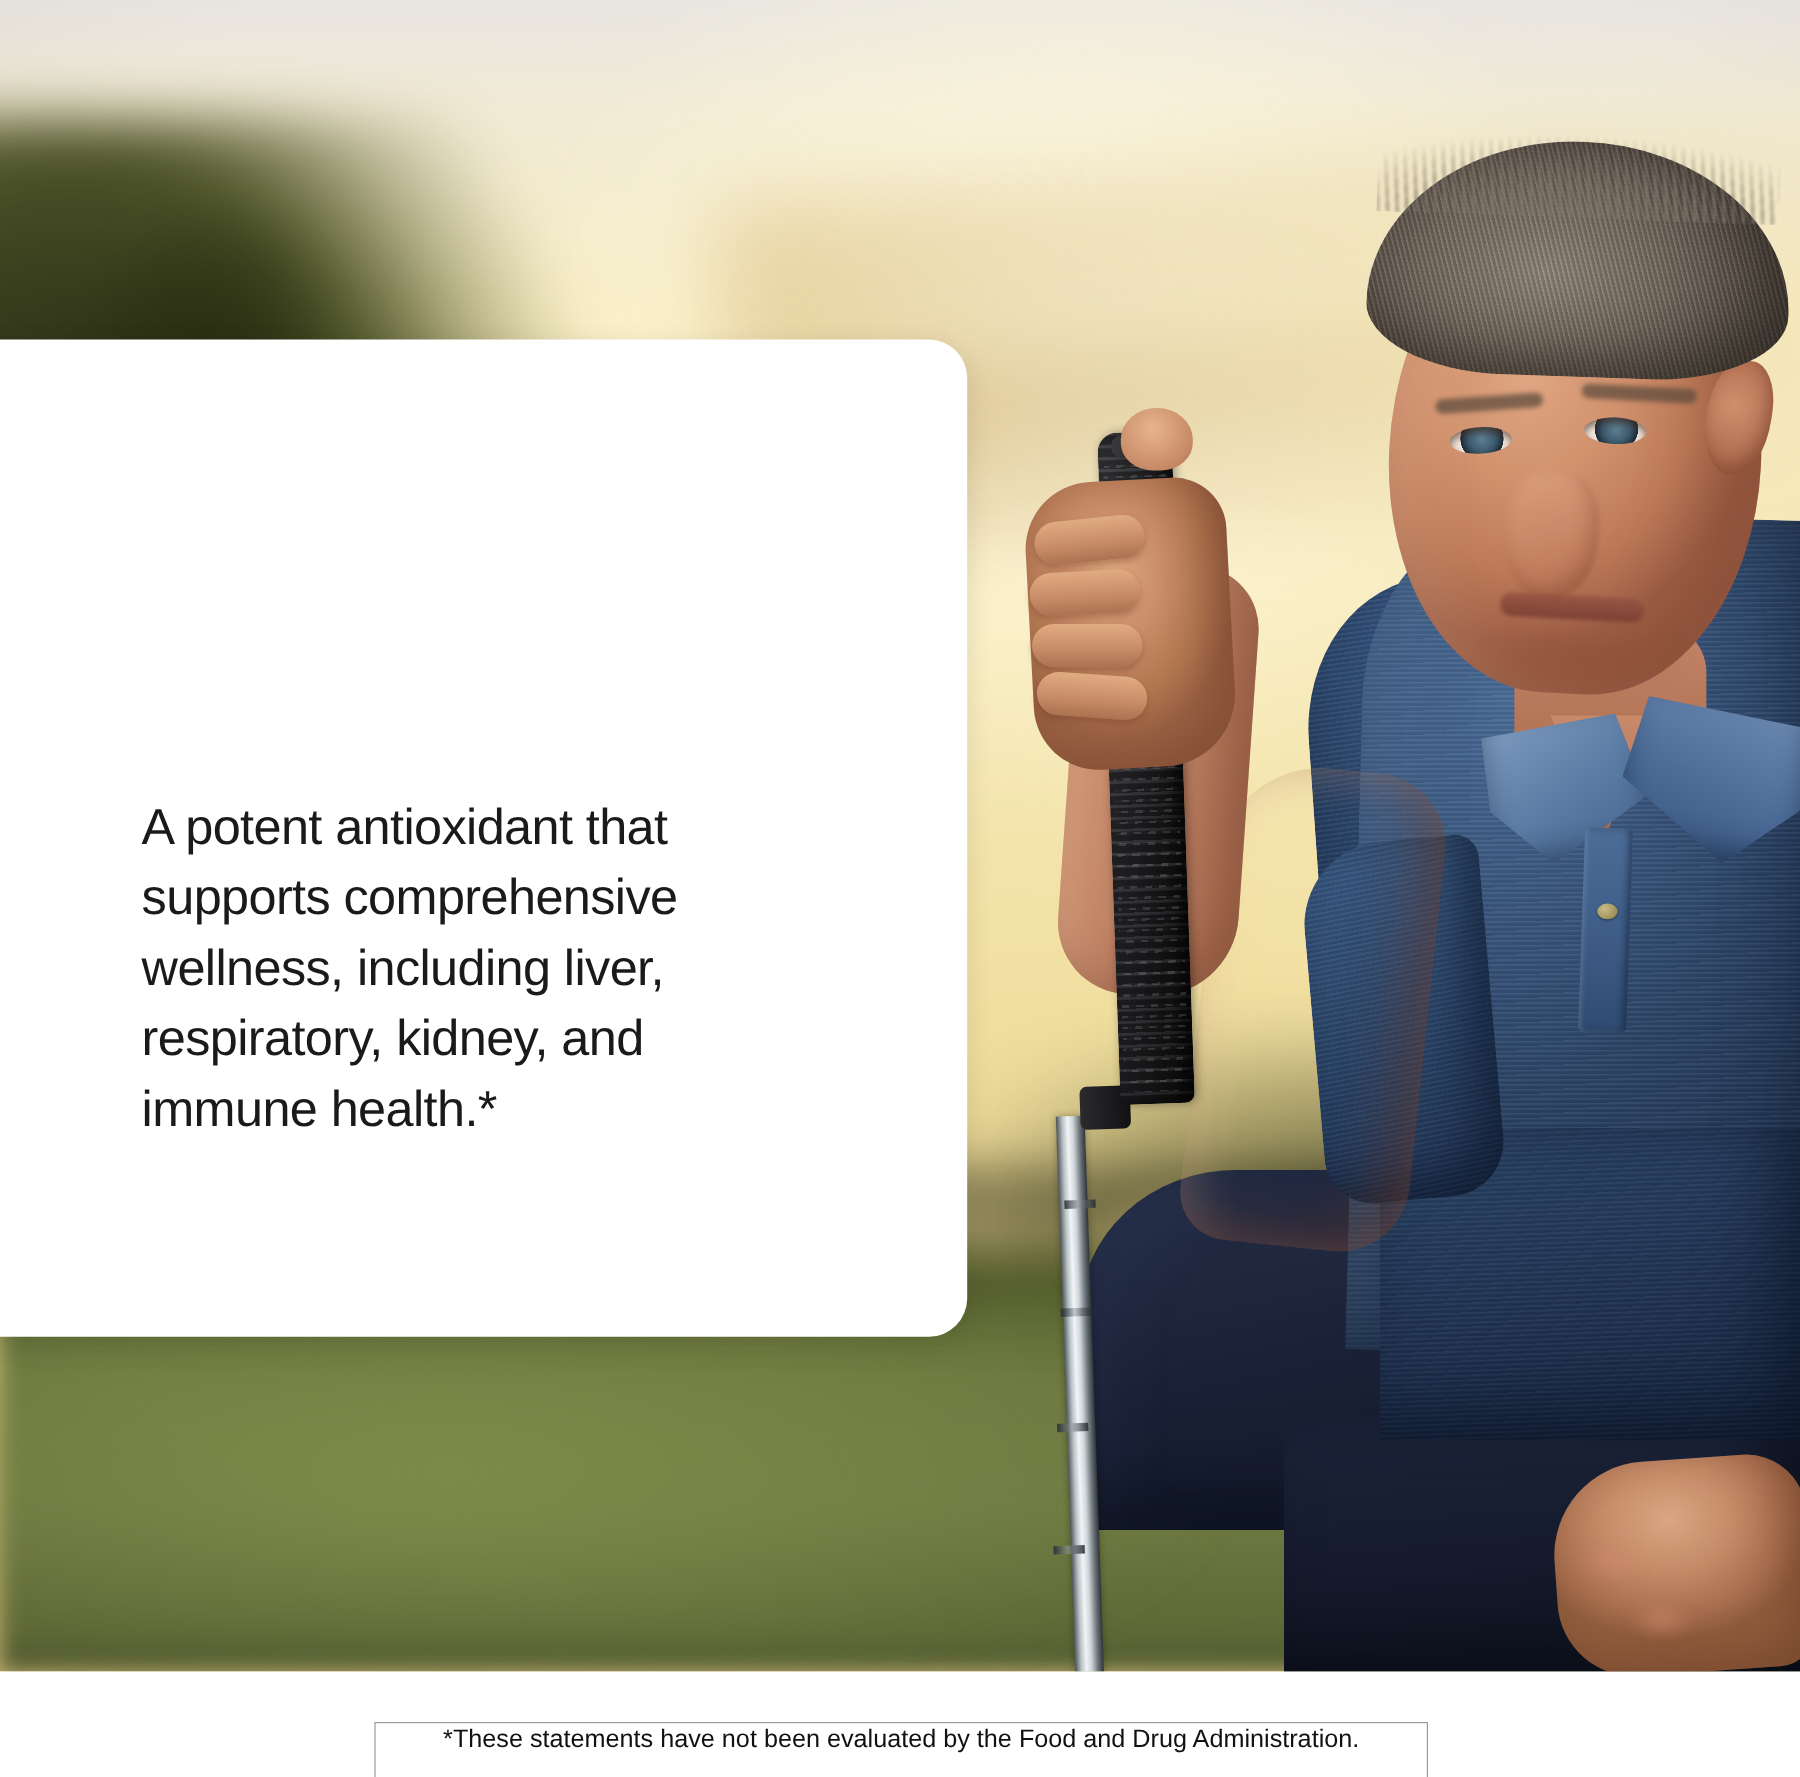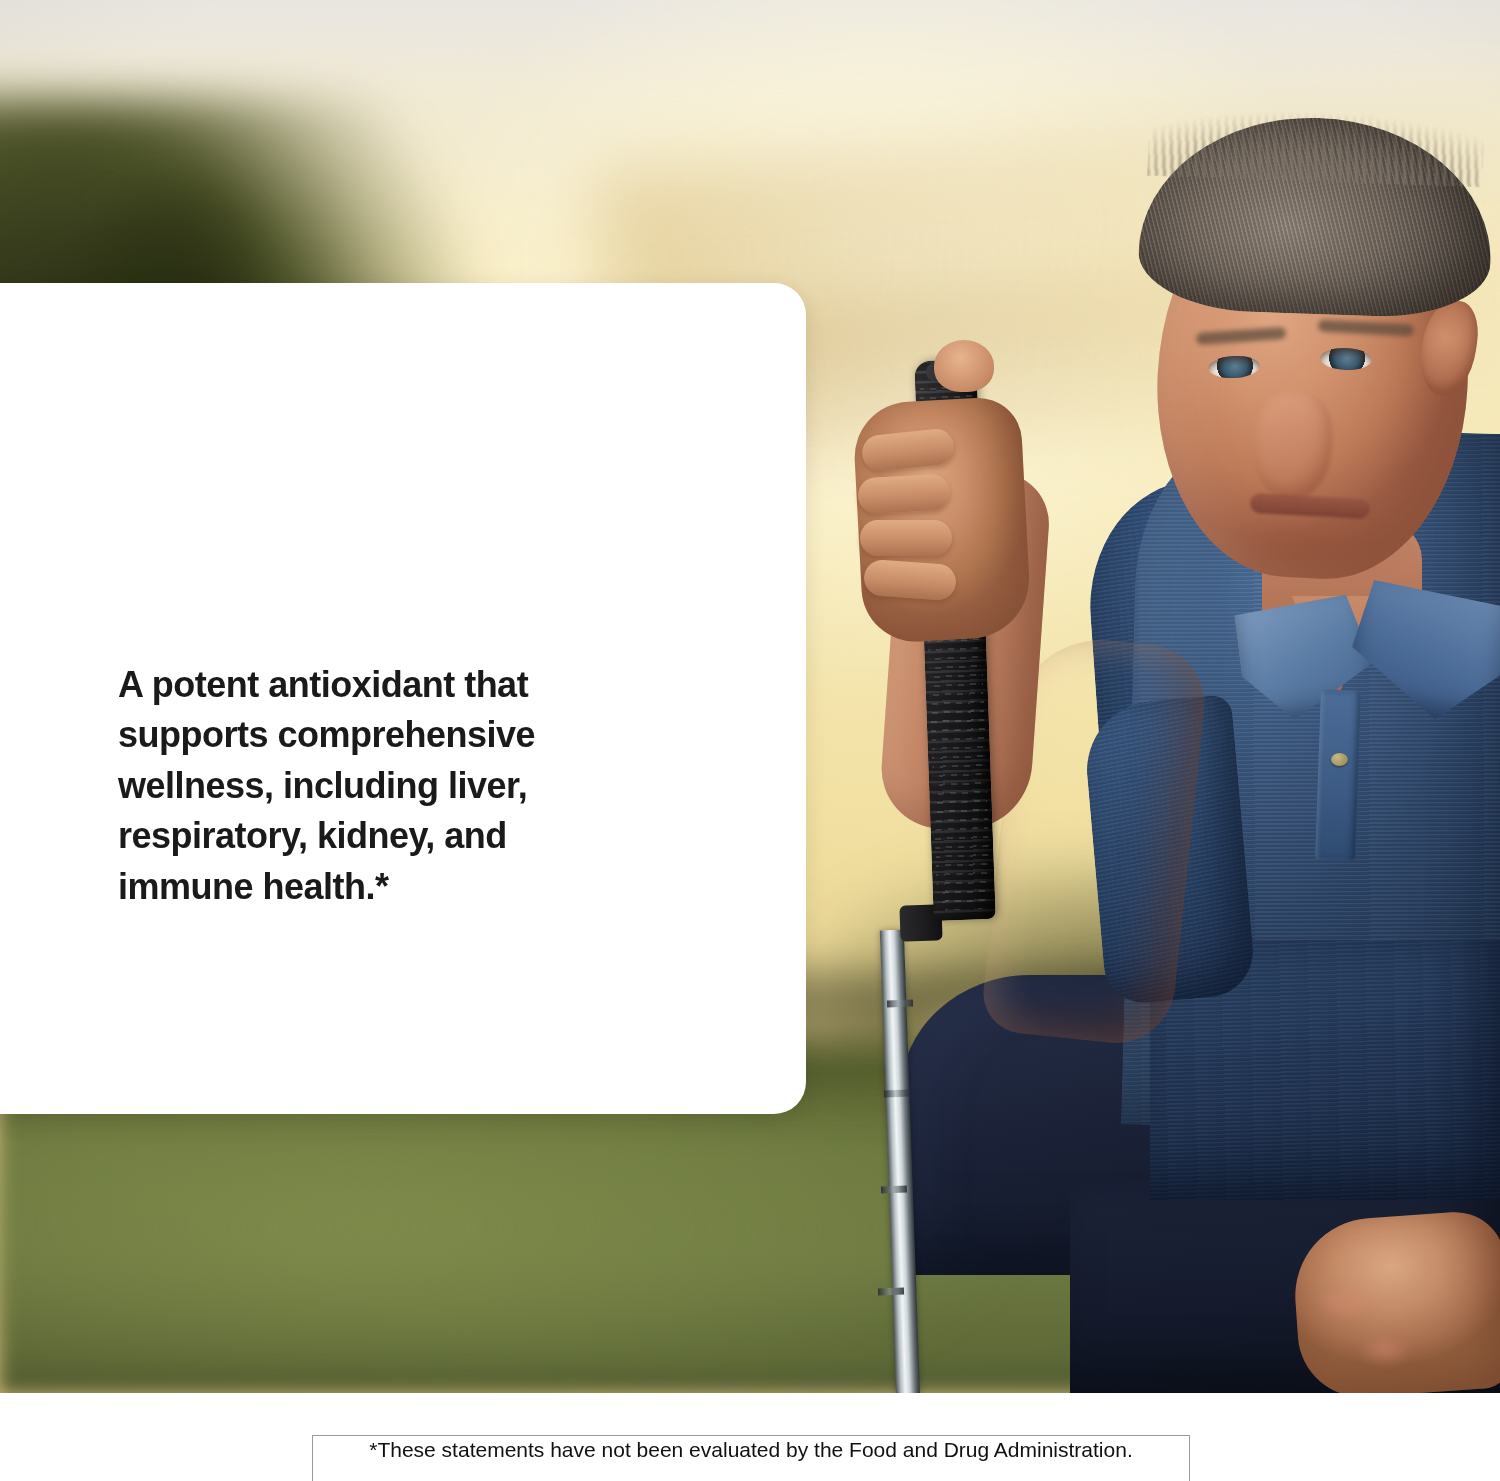--- a/index.html
+++ b/index.html
@@ -468,23 +468,23 @@
     color: #111111;
     white-space: pre-line;
   }
   .blurb {
     position: absolute;
     top: 377px;
     left: 0;
     margin: 0;
     width: 520px;
     font-family: "Liberation Sans", sans-serif;
-    font-size: 36px;
+    font-size: 42px;
     line-height: 1.40;
-    font-weight: 700;
+    font-weight: 400;
     letter-spacing: -0.5px;
     color: #1a1a1a;
   }
 
   
   .disclaimer-area {
     position: absolute;
     left: 0;
     top: 1393px;
     width: 1500px;

